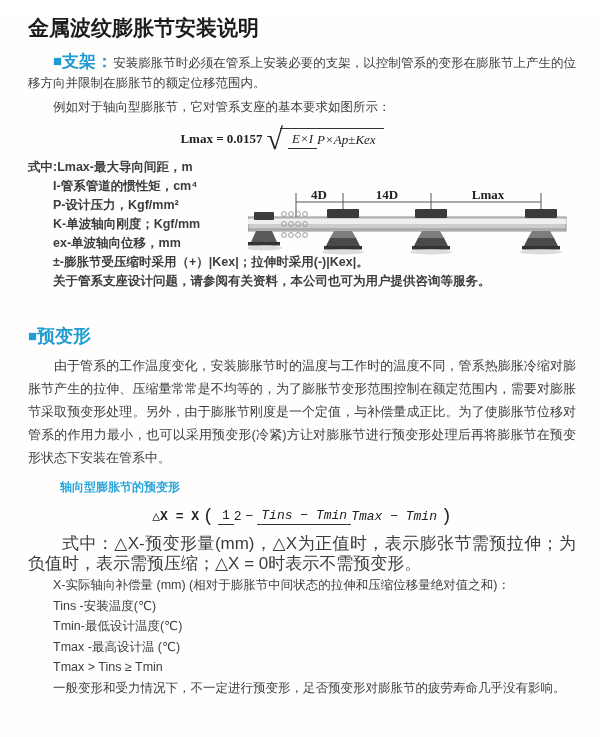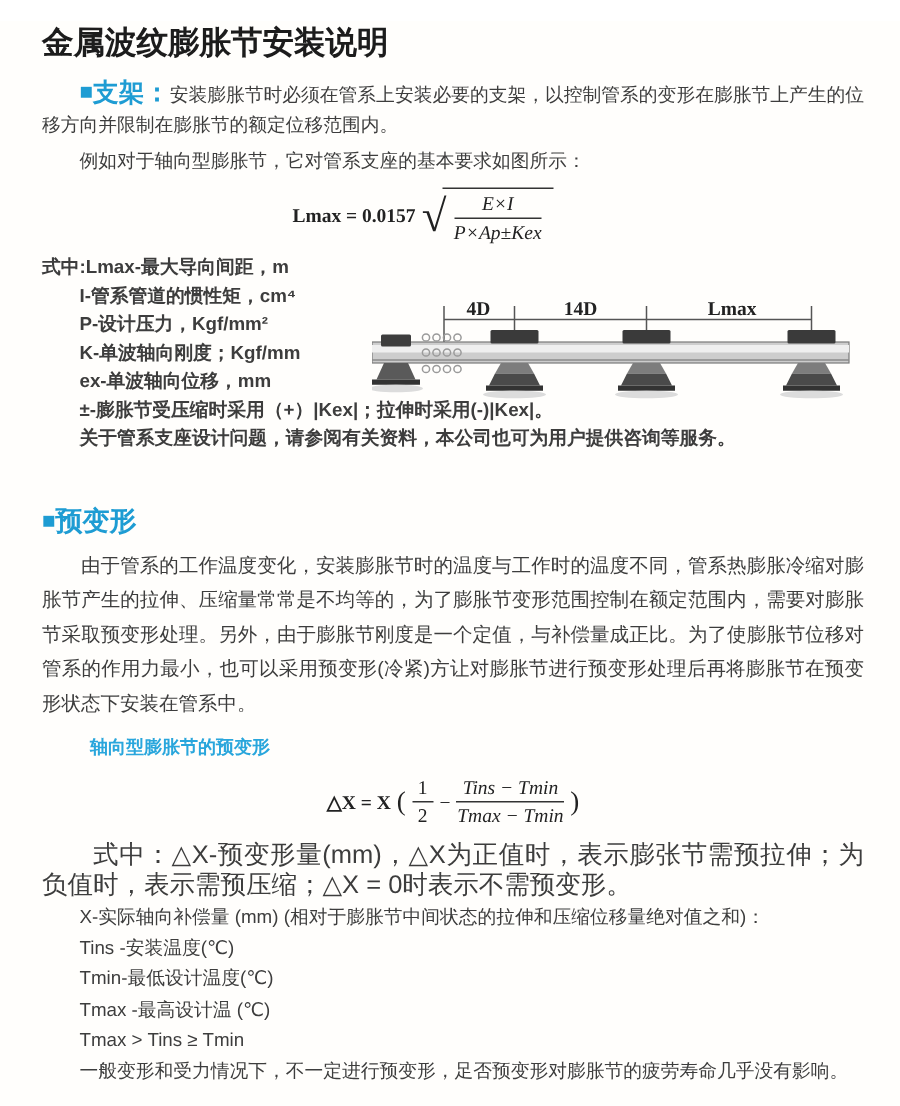--- a/index.html
+++ b/index.html
@@ -18,40 +18,40 @@
   .para2{font-size:12.5px;line-height:20px;text-indent:2em;margin:4px 0 0 0;}
 
   
   .formula-row{display:flex;justify-content:center;margin:8px 40px 4px 0;}
   .formula{font-family:"Liberation Serif","DejaVu Serif",serif;color:#222;
            display:inline-flex;align-items:center;font-size:13px;}
   .formula .lhs{font-weight:bold;margin-right:4px;}
   .sqrt{display:inline-flex;align-items:center;}
   .sqrt .rad{font-size:30px;font-weight:400;line-height:0.9;margin-right:-3px;}
   .sqrt .radicand{border-top:1.4px solid #333;padding:2px 8px 0 8px;}
-  .frac{display:inline-flex;flex-direction:column;text-align:center;vertical-align:middle;font-style:italic;}
+  .frac{display:inline-flex;flex-direction:row;text-align:center;vertical-align:middle;font-style:italic;}
   .frac .num{border-bottom:1px solid #333;padding:0 4px 1px 4px;}
   .frac .den{padding-top:1px;}
 
   
   .def-zone{position:relative;margin-top:6px;min-height:150px;}
   .def-list{font-size:12.5px;line-height:19px;font-weight:bold;}
   .def-line{white-space:nowrap;}
   .def-line.ind{padding-left:2em;}
   .diagram{position:absolute;left:220px;top:28px;width:347px;height:88px;}
 
   .sec2-head{color:#1e9cd3;font-size:18px;font-weight:bold;margin:16px 0 6px 0;}
   .sec2-head .sq{font-size:15px;position:relative;top:-1px;}
 
   .pre-para{font-size:13px;line-height:23px;text-align:justify;text-indent:2em;margin:0;}
 
   .sub-head{color:#29a6dc;font-size:12px;font-weight:bold;margin:10px 0 8px 32px;}
 
   .fx-row{display:flex;justify-content:center;margin:10px 0 8px 0;}
-  .fx{font-family:Liberation Serif, serif;color:#222;font-size:13px;
+  .fx{font-family:Liberation Mono, monospace;color:#222;font-size:13px;
       display:inline-flex;align-items:center;gap:4px;}
   .fx .b{font-weight:bold;}
   .fx .paren{font-size:18px;font-weight:400;}
 
   .note-para{font-size:17px;line-height:20px;text-align:justify;text-indent:2em;margin:4px 0 0 0;}
   .note-line{font-size:12.5px;line-height:18.5px;padding-left:2em;white-space:nowrap;}
   .note-line.sp{margin-top:2px;}
 </style>
 </head>
 <body>

